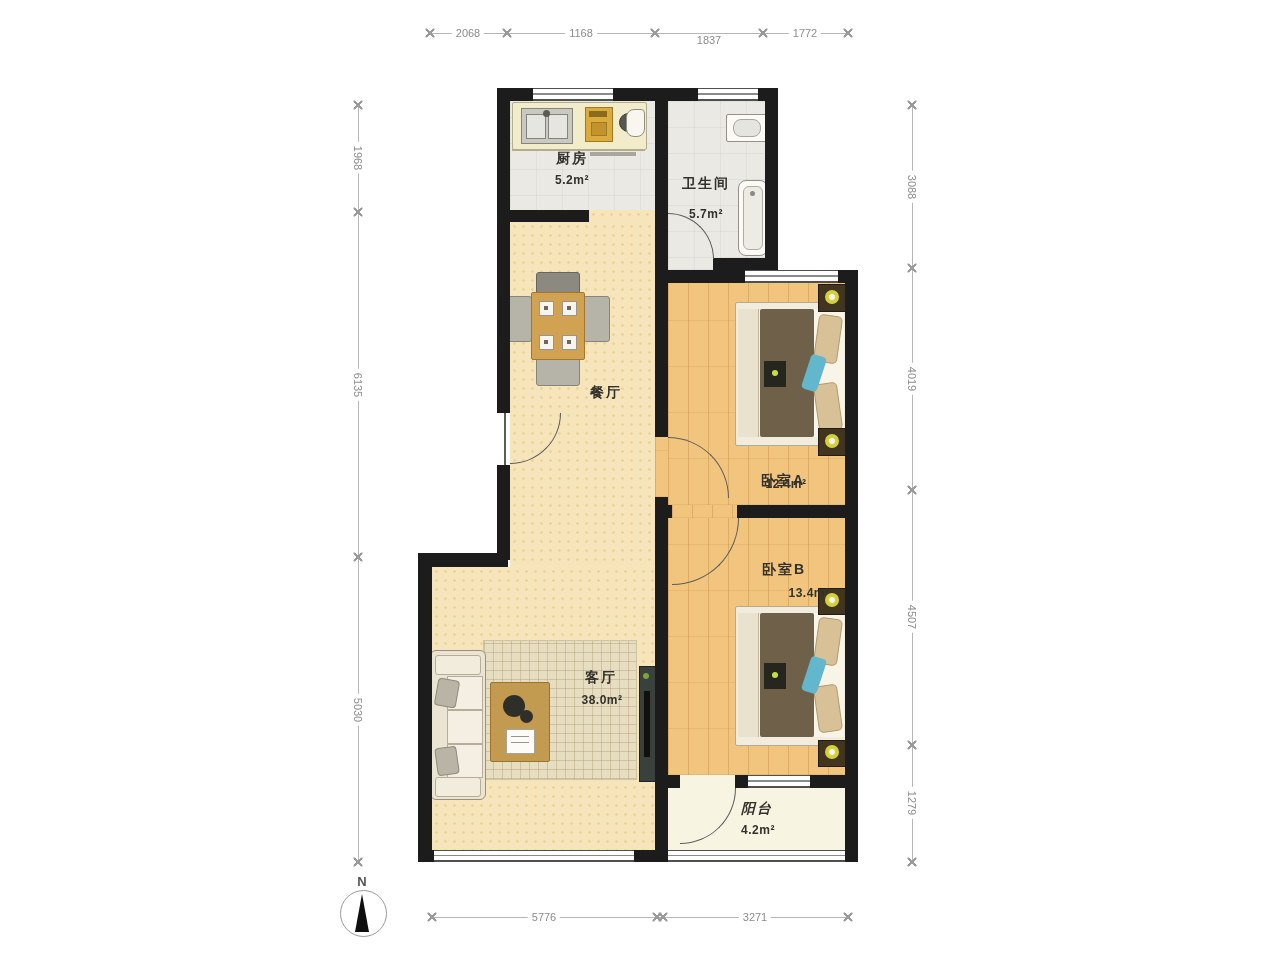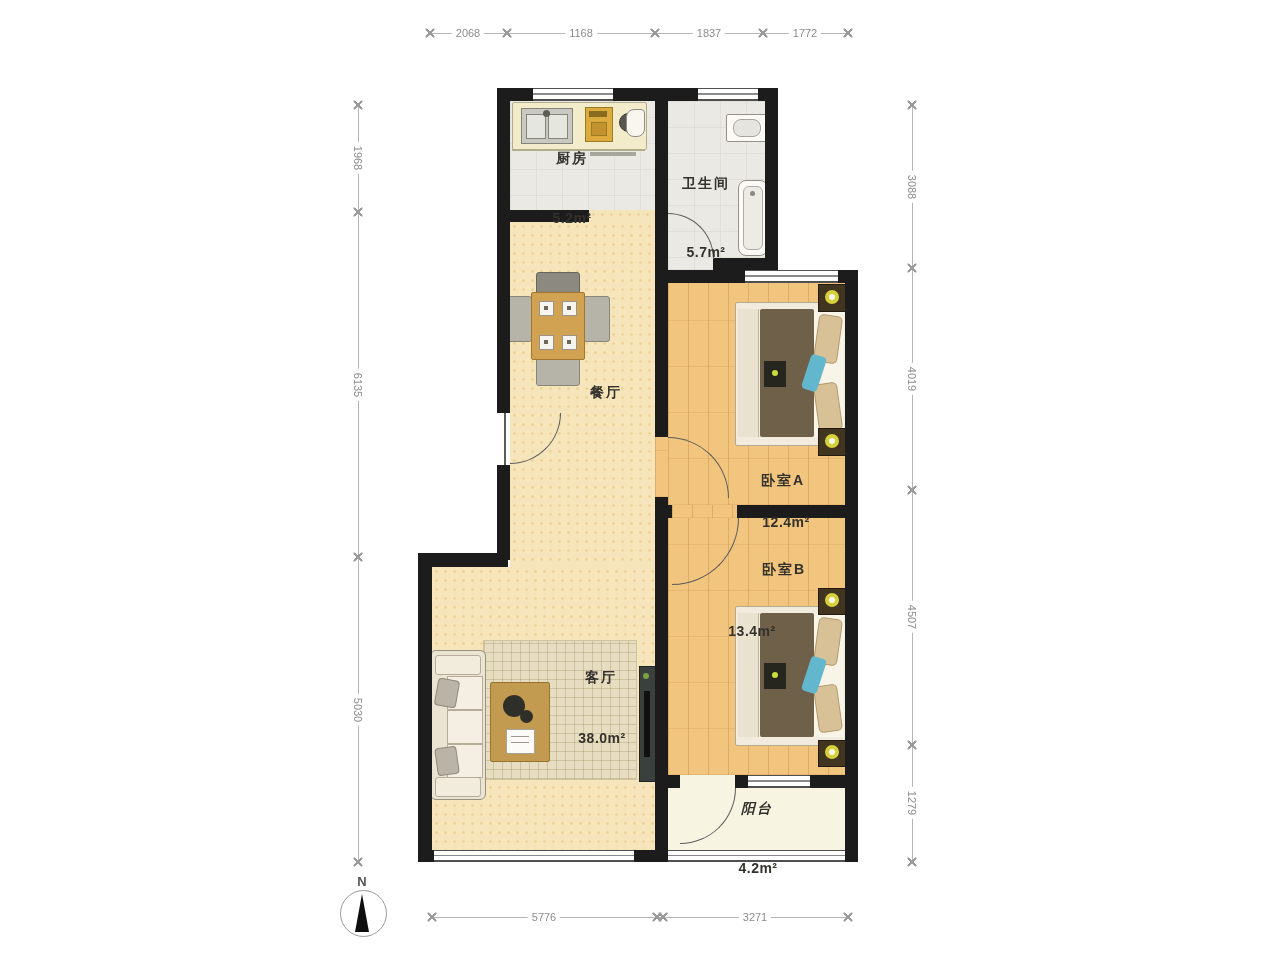--- a/index.html
+++ b/index.html
@@ -13,21 +13,21 @@
   .floor-tile{background:#ebe9e4;background-image:repeating-linear-gradient(0deg,rgba(0,0,0,.045) 0 1px,transparent 1px 26px),repeating-linear-gradient(90deg,rgba(0,0,0,.045) 0 1px,transparent 1px 26px);}
   .floor-balc{background:#f8f4e2;}
   .thresh{position:absolute;z-index:31;}
   .win-h{position:absolute;z-index:40;background:linear-gradient(to bottom,#4f4f4f 0,#4f4f4f 1.5px,#fff 1.5px,#fff 5.5px,#8a8a8a 5.5px,#8a8a8a 7px,#fff 7px,#fff 11px,#4f4f4f 11px,#4f4f4f 13px);}
   .win-h12{background:linear-gradient(to bottom,#4f4f4f 0,#4f4f4f 1.5px,#fff 1.5px,#fff 5px,#8a8a8a 5px,#8a8a8a 6.5px,#fff 6.5px,#fff 10.5px,#4f4f4f 10.5px,#4f4f4f 12px);}
   .arc{position:absolute;z-index:32;border:1.4px solid #5c5c5c;background:transparent;}
   .arc.br{border-radius:0 0 100% 0;border-top:none;border-left:none;}
   .arc.tr{border-radius:0 100% 0 0;border-bottom:none;border-left:none;}
   .leaf{position:absolute;z-index:33;background:#5c5c5c;}
   .room-label{position:absolute;z-index:50;color:#33312c;font-size:14px;font-weight:600;letter-spacing:2px;transform:translate(-50%,-50%);white-space:nowrap;}
-  .room-area{position:absolute;z-index:50;color:#33312c;font-size:14px;font-weight:600;letter-spacing:.5px;transform:translate(-50%,-50%);white-space:nowrap;margin-top:38px;}
+  .room-area{position:absolute;z-index:50;color:#33312c;font-size:12px;font-weight:600;letter-spacing:.5px;transform:translate(-50%,-50%);white-space:nowrap;}
   .dim-line-h{position:absolute;height:1px;background:#b5b5b5;z-index:20;}
   .dim-line-v{position:absolute;width:1px;background:#b5b5b5;z-index:20;}
   .dim-label{position:absolute;z-index:22;transform:translate(-50%,-50%);background:#fff;color:#8c8c8c;font-size:11px;padding:0 4px;white-space:nowrap;}
   .dim-label.v{transform:translate(-50%,-50%) rotate(90deg);}
   .tick{position:absolute;z-index:21;width:9px;height:9px;transform:translate(-50%,-50%);background:linear-gradient(45deg,transparent 43%,#9a9a9a 43% 57%,transparent 57%),linear-gradient(135deg,transparent 43%,#9a9a9a 43% 57%,transparent 57%);}
   .furn{position:absolute;z-index:12;}
   .box{position:absolute;border:1px solid #948d7c;background:#efe9da;border-radius:2px;}
   .wm{position:absolute;z-index:60;pointer-events:none;}
   .wm-text{font-size:74px;font-weight:700;letter-spacing:12px;color:rgba(152,176,212,.55);white-space:nowrap;}
   .wm-ring{width:74px;height:74px;border-radius:50%;background:conic-gradient(from -35deg,rgba(152,176,212,.58) 0 305deg,transparent 305deg 360deg);-webkit-mask:radial-gradient(circle at 50% 50%,transparent 0 21px,#000 22px 37px,transparent 38px);mask:radial-gradient(circle at 50% 50%,transparent 0 21px,#000 22px 37px,transparent 38px);}
@@ -193,36 +193,36 @@
   <div class="arc br" style="left:680px;top:788px;width:55px;height:55px;"></div>
 
   <div class="room-label" style="left:572px;top:159px;">厨房</div>
   <div class="room-area" style="left:572px;top:180px;">5.2m²</div>
   <div class="room-label" style="left:706px;top:184px;">卫生间</div>
   <div class="room-area" style="left:706px;top:214px;">5.7m²</div>
   <div class="room-label" style="left:606px;top:393px;">餐厅</div>
   <div class="room-label" style="left:783px;top:481px;">卧室A</div>
   <div class="room-area" style="left:786px;top:484px;">12.4m²</div>
   <div class="room-label" style="left:784px;top:570px;">卧室B</div>
-  <div class="room-area" style="left:752px;top:593px;">13.4m²</div>
+  <div class="room-area" style="left:809px;top:593px;">13.4m²</div>
   <div class="room-label" style="left:601px;top:678px;">客厅</div>
   <div class="room-area" style="left:602px;top:700px;">38.0m²</div>
   <div class="room-label" style="left:757px;top:809px;font-style:italic;">阳台</div>
   <div class="room-area" style="left:758px;top:830px;">4.2m²</div>
 
   <div>
     <div class="dim-line-h" style="left:430px;top:33px;width:418px;"></div>
     <div class="tick" style="left:430px;top:33px;"></div>
     <div class="tick" style="left:507px;top:33px;"></div>
     <div class="tick" style="left:655px;top:33px;"></div>
     <div class="tick" style="left:763px;top:33px;"></div>
     <div class="tick" style="left:848px;top:33px;"></div>
     <div class="dim-label" style="left:468px;top:33px;">2068</div>
     <div class="dim-label" style="left:581px;top:33px;">1168</div>
-    <div class="dim-label" style="left:709px;top:33px;text-align:center;">1837</div>
+    <div class="dim-label" style="left:709px;top:40px;text-align:center;">1837</div>
     <div class="dim-label" style="left:805px;top:33px;">1772</div>
   </div>
 
   <div>
     <div class="dim-line-h" style="left:432px;top:917px;width:416px;"></div>
     <div class="tick" style="left:432px;top:917px;"></div>
     <div class="tick" style="left:657px;top:917px;"></div>
     <div class="tick" style="left:663px;top:917px;"></div>
     <div class="tick" style="left:848px;top:917px;"></div>
     <div class="dim-label" style="left:544px;top:917px;">5776</div>

